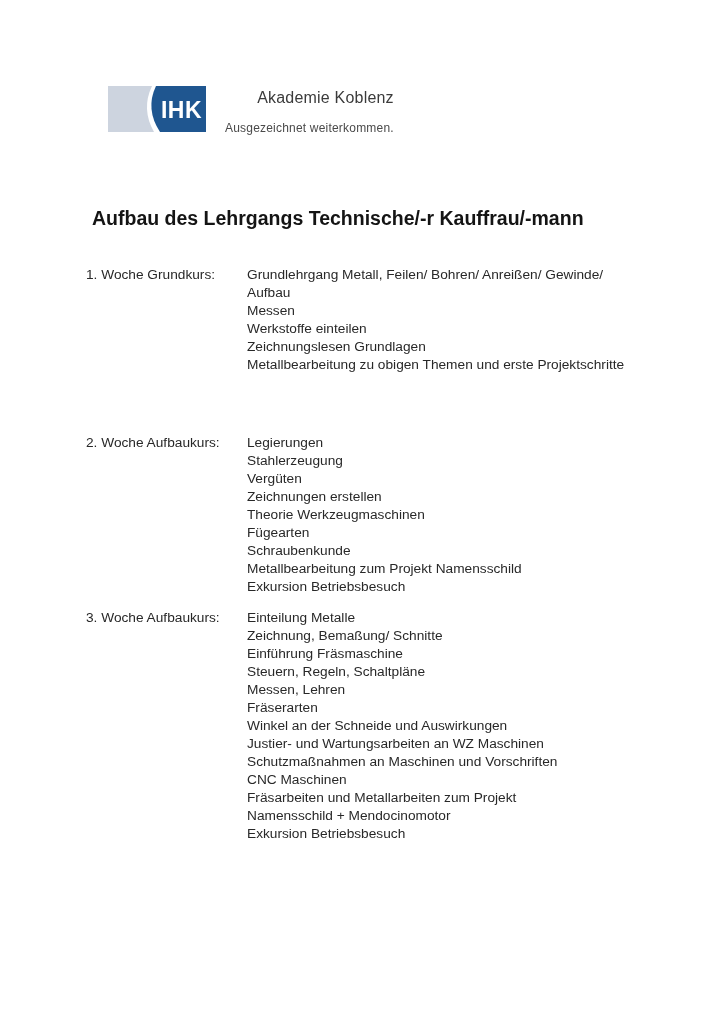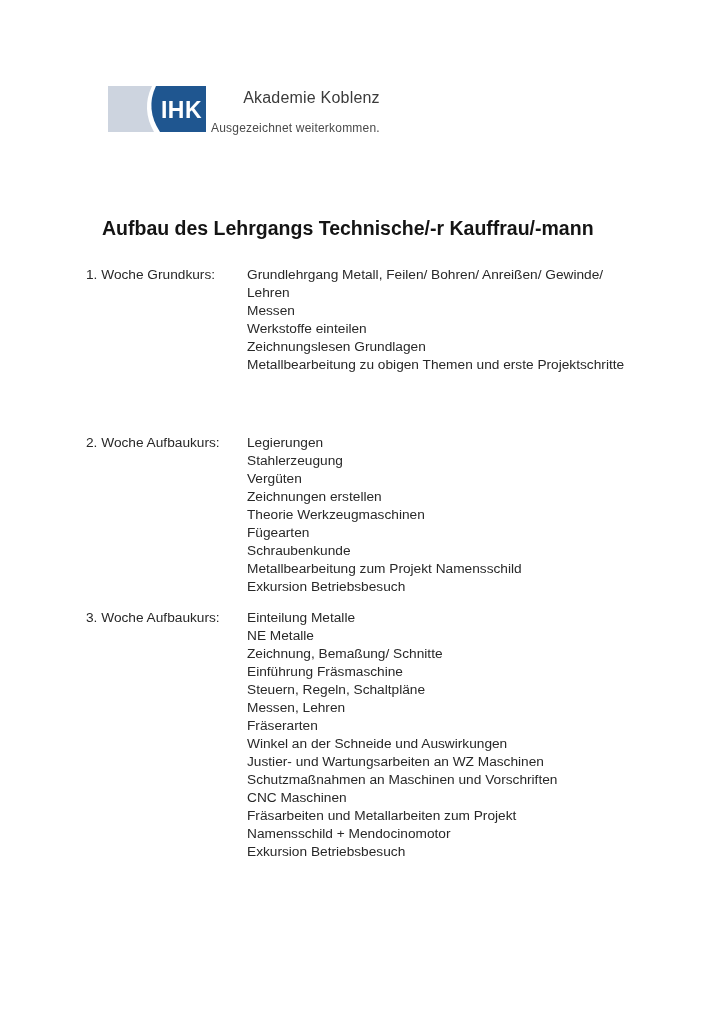--- a/index.html
+++ b/index.html
@@ -17,21 +17,21 @@
     overflow: hidden;
   }
 
   
   .logo-row {
     position: absolute;
     left: 88px;
     top: 86px;
     display: flex;
     align-items: flex-start;
-    gap: 5px;
+    gap: 19px;
     padding-left: 20px;
   }
   .logo-mark { display: block; }
   .ihk-text {
     font-family: "Liberation Sans", sans-serif;
     font-weight: bold;
     font-size: 23px;
     letter-spacing: 0.5px;
     fill: #ffffff;
   }
@@ -51,21 +51,21 @@
     letter-spacing: 0.2px;
     margin-top: 11px;
     white-space: nowrap;
   }
 
   
   .doc-title {
     position: absolute;
     left: 86px;
     top: 200px;
-    margin: 16px;
+    margin: 6px;
     font-size: 19.5px;
     line-height: 24px;
     font-weight: bold;
     color: #141414;
     white-space: nowrap;
   }
 
   
   .course-section {
     position: absolute;
@@ -102,21 +102,21 @@
     </div>
   </header>
 
   <h1 class="doc-title">Aufbau des Lehrgangs Technische/-r Kauffrau/-mann</h1>
 
   <main>
     <section class="course-section s1">
       <div class="sec-label">1. Woche Grundkurs:</div>
       <div class="sec-lines">
           <div class="line">Grundlehrgang Metall, Feilen/ Bohren/ Anreißen/ Gewinde/</div>
-          <div class="line">Lehren</div>
+          <div class="line">Aufbau</div>
           <div class="line">Messen</div>
           <div class="line">Werkstoffe einteilen</div>
           <div class="line">Zeichnungslesen Grundlagen</div>
           <div class="line">Metallbearbeitung zu obigen Themen und erste Projektschritte</div>
         </div>
     </section>
 
     <section class="course-section s2">
       <div class="sec-label">2. Woche Aufbaukurs:</div>
       <div class="sec-lines">
@@ -129,21 +129,20 @@
           <div class="line">Schraubenkunde</div>
           <div class="line">Metallbearbeitung zum Projekt Namensschild</div>
           <div class="line">Exkursion Betriebsbesuch</div>
         </div>
     </section>
 
     <section class="course-section s3">
       <div class="sec-label">3. Woche Aufbaukurs:</div>
       <div class="sec-lines">
           <div class="line">Einteilung Metalle</div>
-          <div class="line">NE Metalle</div>
           <div class="line">Zeichnung, Bemaßung/ Schnitte</div>
           <div class="line">Einführung Fräsmaschine</div>
           <div class="line">Steuern, Regeln, Schaltpläne</div>
           <div class="line">Messen, Lehren</div>
           <div class="line">Fräserarten</div>
           <div class="line">Winkel an der Schneide und Auswirkungen</div>
           <div class="line">Justier- und Wartungsarbeiten an WZ Maschinen</div>
           <div class="line">Schutzmaßnahmen an Maschinen und Vorschriften</div>
           <div class="line">CNC Maschinen</div>
           <div class="line">Fräsarbeiten und Metallarbeiten zum Projekt</div>

